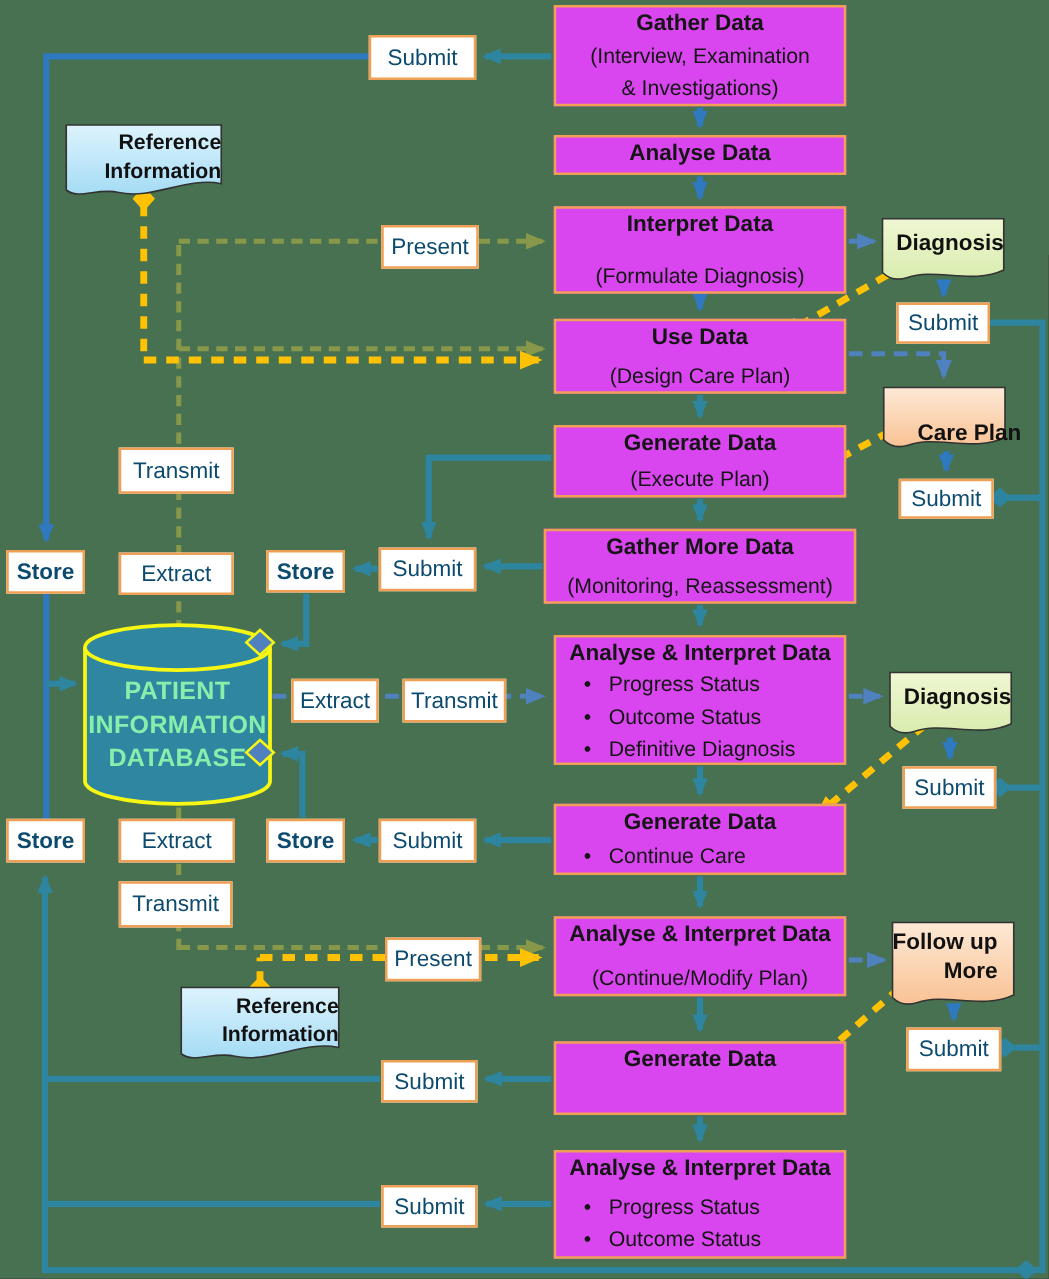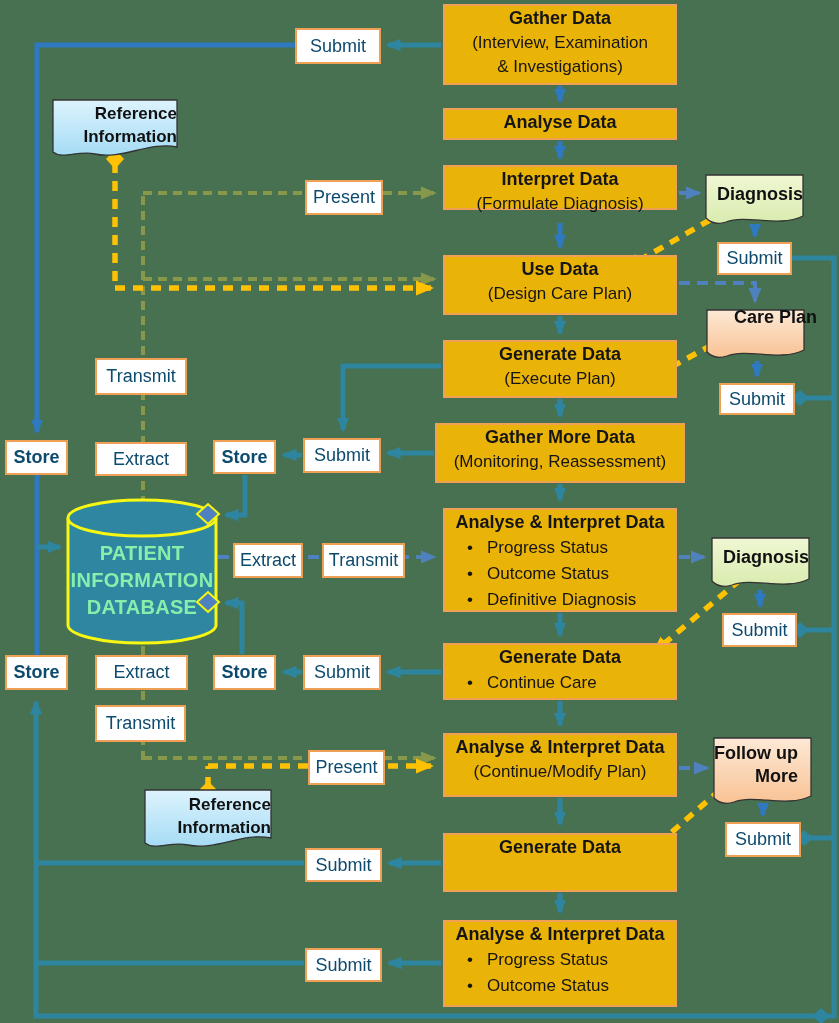--- a/index.html
+++ b/index.html
@@ -1,20 +1,20 @@
 <!DOCTYPE html>
 <html><head>
 <meta charset="utf-8">
 <style>
   html,body{margin:0;padding:0;}
   body{font-family:"Liberation Sans", sans-serif; background:#333;}
   #stage{position:relative;width:839px;height:1023px;background:#477150;overflow:hidden;}
   #lines{position:absolute;left:0;top:0;z-index:1;}
-  .pbox{position:absolute;z-index:2;background:#eab308;border:2px solid #efa054;box-sizing:border-box;
-        display:flex;flex-direction:column;justify-content:flex-start;align-items:center;color:#151515;}
+  .pbox{position:absolute;z-index:2;background:#d946ef;border:2px solid #efa054;box-sizing:border-box;
+        display:flex;flex-direction:column;justify-content:space-between;align-items:center;color:#151515;}
   .pt{font-weight:bold;font-size:18px;line-height:25px;text-align:center;}
   .ps{font-size:17px;line-height:24px;text-align:center;}
   .pbullets{width:100%;padding:0 10px 0 22px;box-sizing:border-box;}
   .pb{font-size:17px;line-height:26px;text-align:left;position:relative;padding-left:20px;}
   .pb::before{content:"•";position:absolute;left:0;top:0;}
   .lbox{position:absolute;z-index:2;background:#ffffff;border:2px solid #efa054;box-sizing:border-box;
         display:flex;justify-content:center;align-items:center;font-size:18px;color:#0c4a6e;}
   .lbold{font-weight:bold;}
   .doctext{position:absolute;z-index:3;display:flex;flex-direction:column;justify-content:center;align-items:flex-end;
         font-weight:bold;color:#111;text-align:center;}
@@ -152,21 +152,21 @@
 </svg>
 
 <div class="pbox" style="left:443px;top:4px;width:234px;height:81px">
   <div class="pt">Gather Data</div>
   <div class="ps">(Interview, Examination</div>
   <div class="ps">&amp; Investigations)</div>
 </div>
 <div class="pbox" style="left:443px;top:108px;width:234px;height:32px">
   <div class="pt">Analyse Data</div>
 </div>
-<div class="pbox" style="left:443px;top:165px;width:234px;height:45px">
+<div class="pbox" style="left:443px;top:165px;width:234px;height:70px">
   <div class="pt">Interpret Data</div>
   <div class="ps">(Formulate Diagnosis)</div>
 </div>
 <div class="pbox" style="left:443px;top:255px;width:234px;height:60px">
   <div class="pt">Use Data</div>
   <div class="ps">(Design Care Plan)</div>
 </div>
 <div class="pbox" style="left:443px;top:340px;width:234px;height:58px">
   <div class="pt">Generate Data</div>
   <div class="ps">(Execute Plan)</div>
@@ -268,21 +268,21 @@
       <span>Submit</span>
     </div>
 
 <div class="doctext" style="left:53px;top:102px;width:124px;height:46px;font-size:17px">
   <div>Reference</div>
   <div>Information</div>
 </div>
 <div class="doctext" style="left:706px;top:175px;width:97px;height:38px;font-size:18px">
   <div>Diagnosis</div>
 </div>
-<div class="doctext" style="left:707px;top:298px;width:110px;height:38px;font-size:18px">
+<div class="doctext" style="left:707px;top:327px;width:110px;height:38px;font-size:18px">
   <div>Care Plan</div>
 </div>
 <div class="doctext" style="left:712px;top:538px;width:97px;height:38px;font-size:18px">
   <div>Diagnosis</div>
 </div>
 <div class="doctext" style="left:714px;top:740px;width:84px;height:50px;font-size:18px">
   <div>Follow up</div>
   <div>More</div>
 </div>
 <div class="doctext" style="left:145px;top:793px;width:126px;height:46px;font-size:17px">

